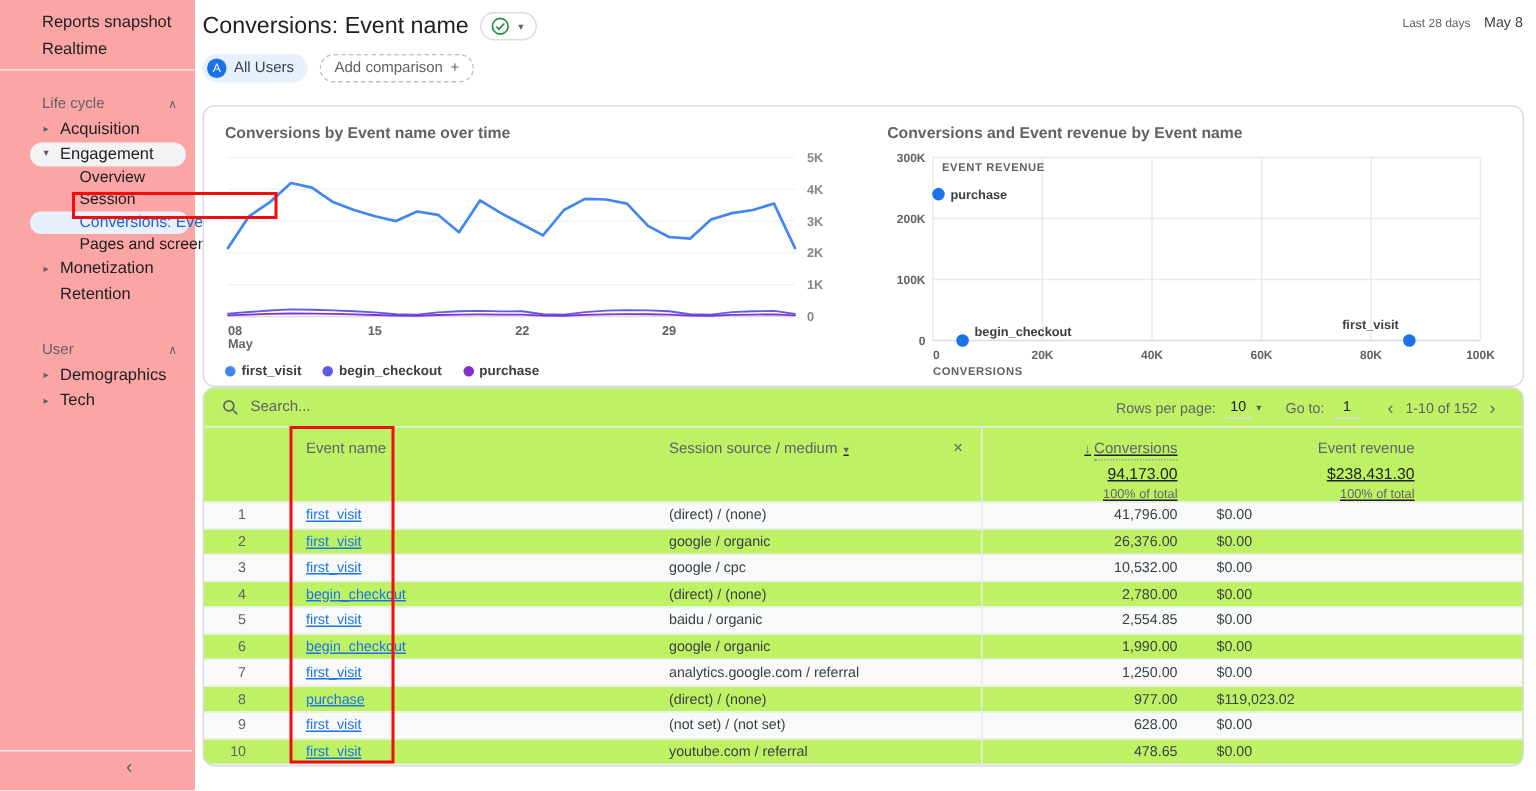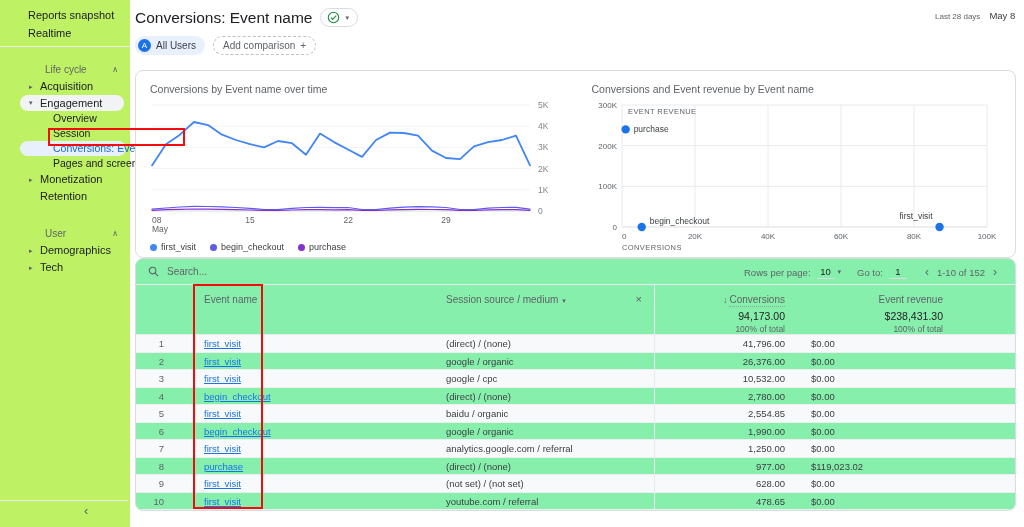--- a/index.html
+++ b/index.html
@@ -1,24 +1,24 @@
 <!DOCTYPE html>
 <html><head>
 <meta charset="utf-8">
 <style>
   * { margin:0; padding:0; box-sizing:border-box; }
   html,body { width:1024px; height:527px; background:#fff; overflow:hidden;
     font-family:"Liberation Sans","DejaVu Sans",sans-serif; color:#202124; position:relative; }
 
   
-  .sidebar { position:absolute; left:0; top:0; width:130px; height:527px; background:#bef264; padding-top:6px; }
+  .sidebar { position:absolute; left:0; top:0; width:130px; height:527px; background:#fca5a5; padding-top:6px; }
   .sb-item { white-space:nowrap; cursor:pointer; font-size:11px; color:#202124; }
   .sb-l1 { height:18px; line-height:18px; padding-left:28px; }
   .sb-divider { border-top:1px solid #e8eaed; margin:4px 0; }
-  .sb-header { height:18px; font-size:10px; color:#5f6368; padding-left:45px; padding-right:12px;
+  .sb-header { height:18px; font-size:10px; color:#5f6368; padding-left:28px; padding-right:12px;
     display:flex; align-items:center; justify-content:space-between;margin-top:13px; }
   .sb-header .caret { font-size:8px; color:#5f6368; }
   .sb-l2 { height:17px; line-height:17px; padding-left:40px; position:relative; }
   .sb-l2 .arr { position:absolute; left:29px; top:0; font-size:7px; color:#5f6368; }
   .sb-l3 { height:15px; line-height:15px; padding-left:33px; font-size:10.5px; margin:0 4px 0 20px; }
   .sb-l2.engagement { background:#f1f3f4; border-radius:16px; margin:0 6px 0 20px; padding-left:20px; height:16px; line-height:16px; }
   .sb-l2.engagement .arr { left:9px; }
   .sb-l3.selected { background:#e8f0fe; border-radius:12px; color:#1967d2; }
   .sb-footer-line { position:absolute; left:0; top:500px; width:128px; border-top:1px solid #e8eaed; }
   .sb-collapse { position:absolute; left:84px; top:503px; font-size:13px; color:#5f6368; cursor:pointer; }
@@ -35,42 +35,42 @@
   .chips { position:absolute; left:135px; top:36px; display:flex; gap:8px; align-items:center; }
   .chip { display:inline-flex; align-items:center; gap:5px; height:19px; border-radius:10px; font-size:10px; cursor:pointer; }
   .chip.users { background:#e8f0fe; padding:0 9px 0 3px; color:#3c4043; }
   .chip.users .avatar { width:13px; height:13px; border-radius:50%; background:#1a73e8; color:#fff;
     font-size:8px; display:flex; align-items:center; justify-content:center; }
   .chip.add { border:1px dashed #bdc1c6; padding:0 9px; color:#5f6368; }
 
   
   .charts-card { position:absolute; left:135px; top:70px; width:881px; height:188px;
     border:1px solid #dadce0; border-radius:8px; background:#fff; display:flex; }
-  .chart-half { width:50%; padding:12px 10px 6px 14px; position:relative; }
+  .chart-half { width:50%; padding:12px 10px 6px 14px; position:relative;font-weight:bold; }
   .chart-title { font-size:10.5px; color:#5f6368; margin-bottom:4px; }
   svg text { font-family:"Liberation Sans","DejaVu Sans",sans-serif; }
   .legend { position:absolute; left:14px; bottom:5px; display:flex; gap:14px; align-items:center; }
   .legend span.it { display:inline-flex; align-items:center; gap:4px; font-size:9px; color:#3c4043; }
   .legend i { width:7px; height:7px; border-radius:50%; display:inline-block; }
 
   
   .table-card { position:absolute; left:135px; top:258px; width:881px; height:253px;
-    border:1px solid #dadce0; border-radius:8px; background:#86efac; overflow:hidden; }
+    border:1px solid #dadce0; border-radius:8px; background:#bef264; overflow:hidden; }
   .search-row { height:26px; border-bottom:1px solid #e8eaed; display:flex; align-items:center; position:relative; }
   .search-row .sicon { margin-left:12px; }
   .search-row .stext { margin-left:8px; font-size:10px; color:#5f6368; }
   .tctrl { position:absolute; right:16px; top:0; height:26px; display:flex; align-items:center; gap:6px;
     font-size:9.5px; color:#5f6368; }
   .tctrl .uval { color:#202124; border-bottom:1px solid #dadce0; padding:0 3px 1px; min-width:18px; text-align:center; cursor:pointer; }
   .tctrl .dd { font-size:7px; color:#5f6368; margin-left:-3px; cursor:pointer; }
   .tctrl .pgchev { font-size:12px; color:#5f6368; cursor:pointer; padding:0 2px; }
   .tctrl .range { color:#5f6368; }
 
   .tgrid { display:grid; grid-template-columns:68px 242px 208px 157px 204px; }
-  .thead { height:50px; border-bottom:1px solid #e8eaed; }
+  .thead { height:50px; border-bottom:1px solid #e8eaed;text-decoration:underline; }
   .thead .hc { font-size:10px; color:#5f6368; padding-top:9px; position:relative; }
   .hc.conv-col, .hc.rev-col { text-align:right; }
   .conv-cell-border { border-left:1px solid #e8eaed; }
   .hc .hlabel { display:inline-block; }
   .hc.s-col .dd { font-size:7px; margin-left:4px; color:#5f6368; cursor:pointer; }
   .hc.s-col .close { position:absolute; right:12px; top:8px; font-size:11px; color:#5f6368; cursor:pointer; }
   .hc.conv-col { padding-right:26px; }
   .hc.rev-col { padding-right:72px; }
   .sort-arrow { font-size:9px; margin-right:2px; }
   .dotted-u { border-bottom:1px dotted #9aa0a6; padding-bottom:1px; cursor:pointer; }

